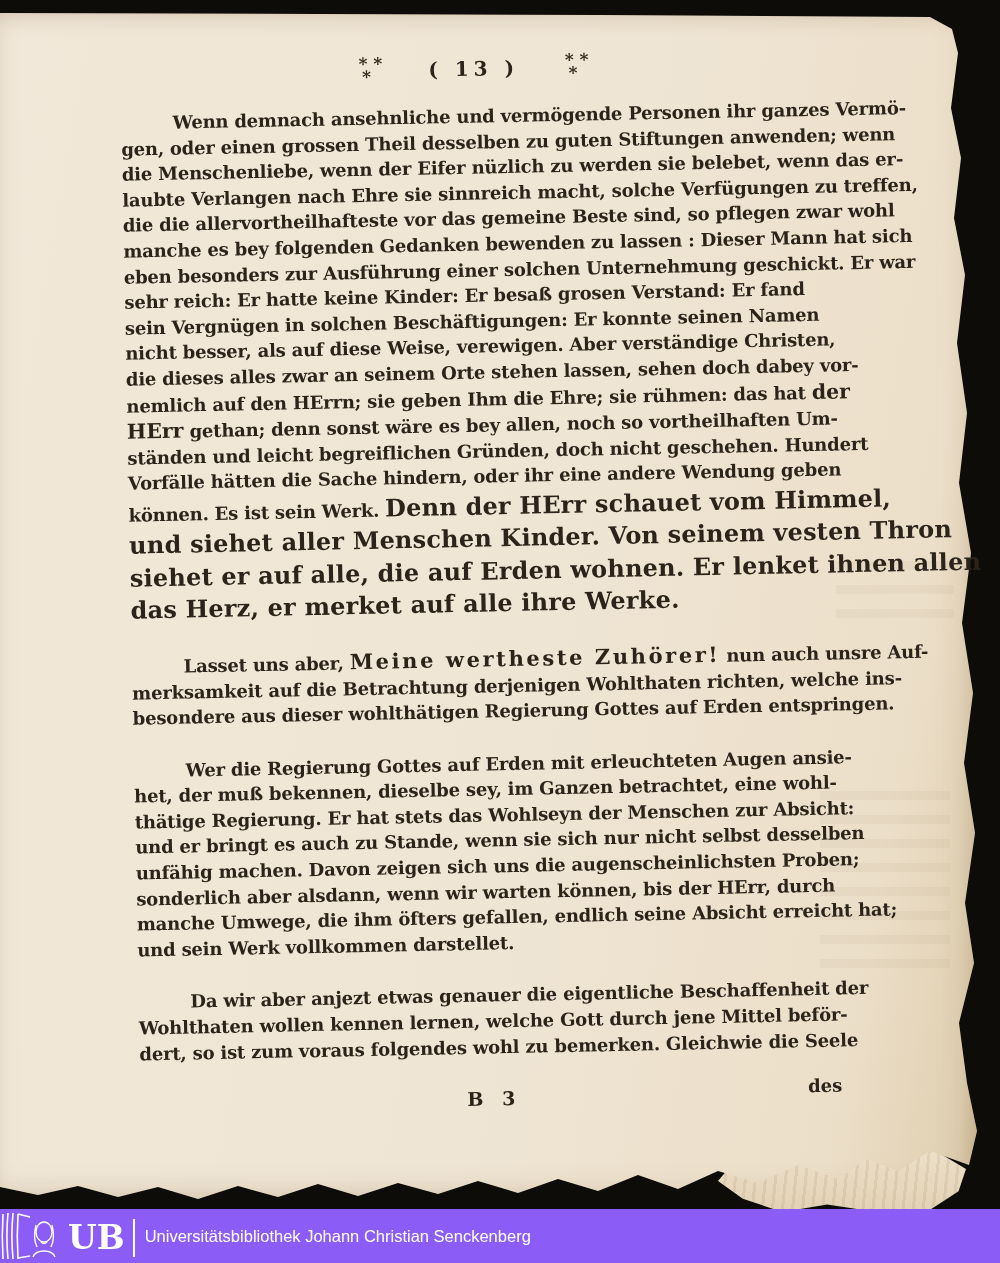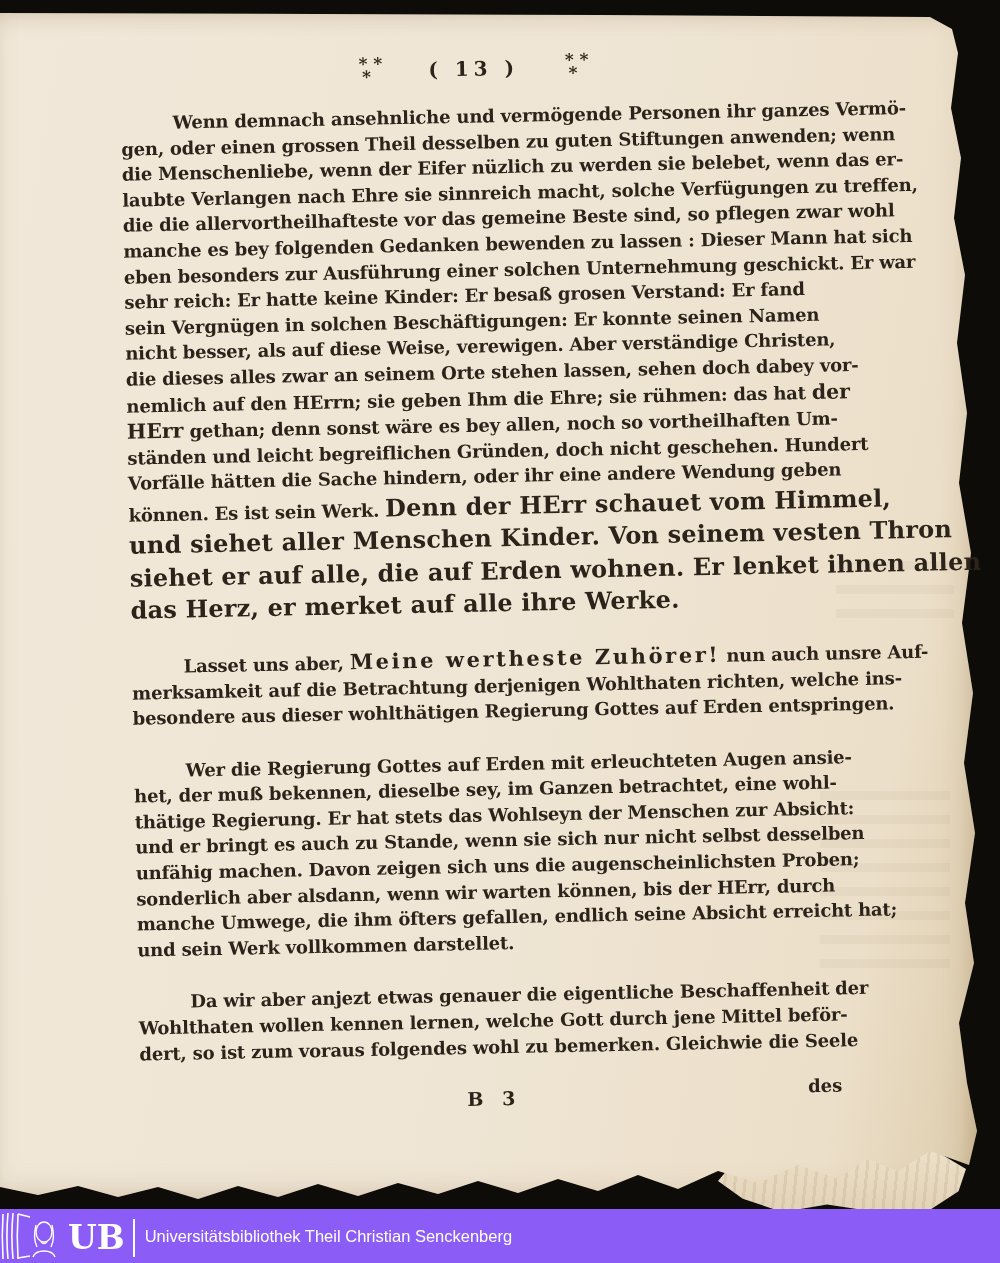--- a/index.html
+++ b/index.html
@@ -162,17 +162,17 @@
           <path d="M36,14 C34,22 34,30 37,36"></path>
           <path d="M52,14 C54,22 54,30 51,36"></path>
           <path d="M33,46 C36,38 52,38 55,46"></path>
           <path d="M41,31 C43,33 45,33 47,31"></path>
         </g>
       </svg>
       <span class="ub">UB</span>
       <span class="logo-div"></span>
     </div>
     <div class="lib-text">
-      <div>Universitätsbibliothek Theil Christian Senckenberg</div>
+      <div>Universitätsbibliothek Johann Christian Senckenberg</div>
     </div>
   </div>
 
 </div>
 
 </body></html>

